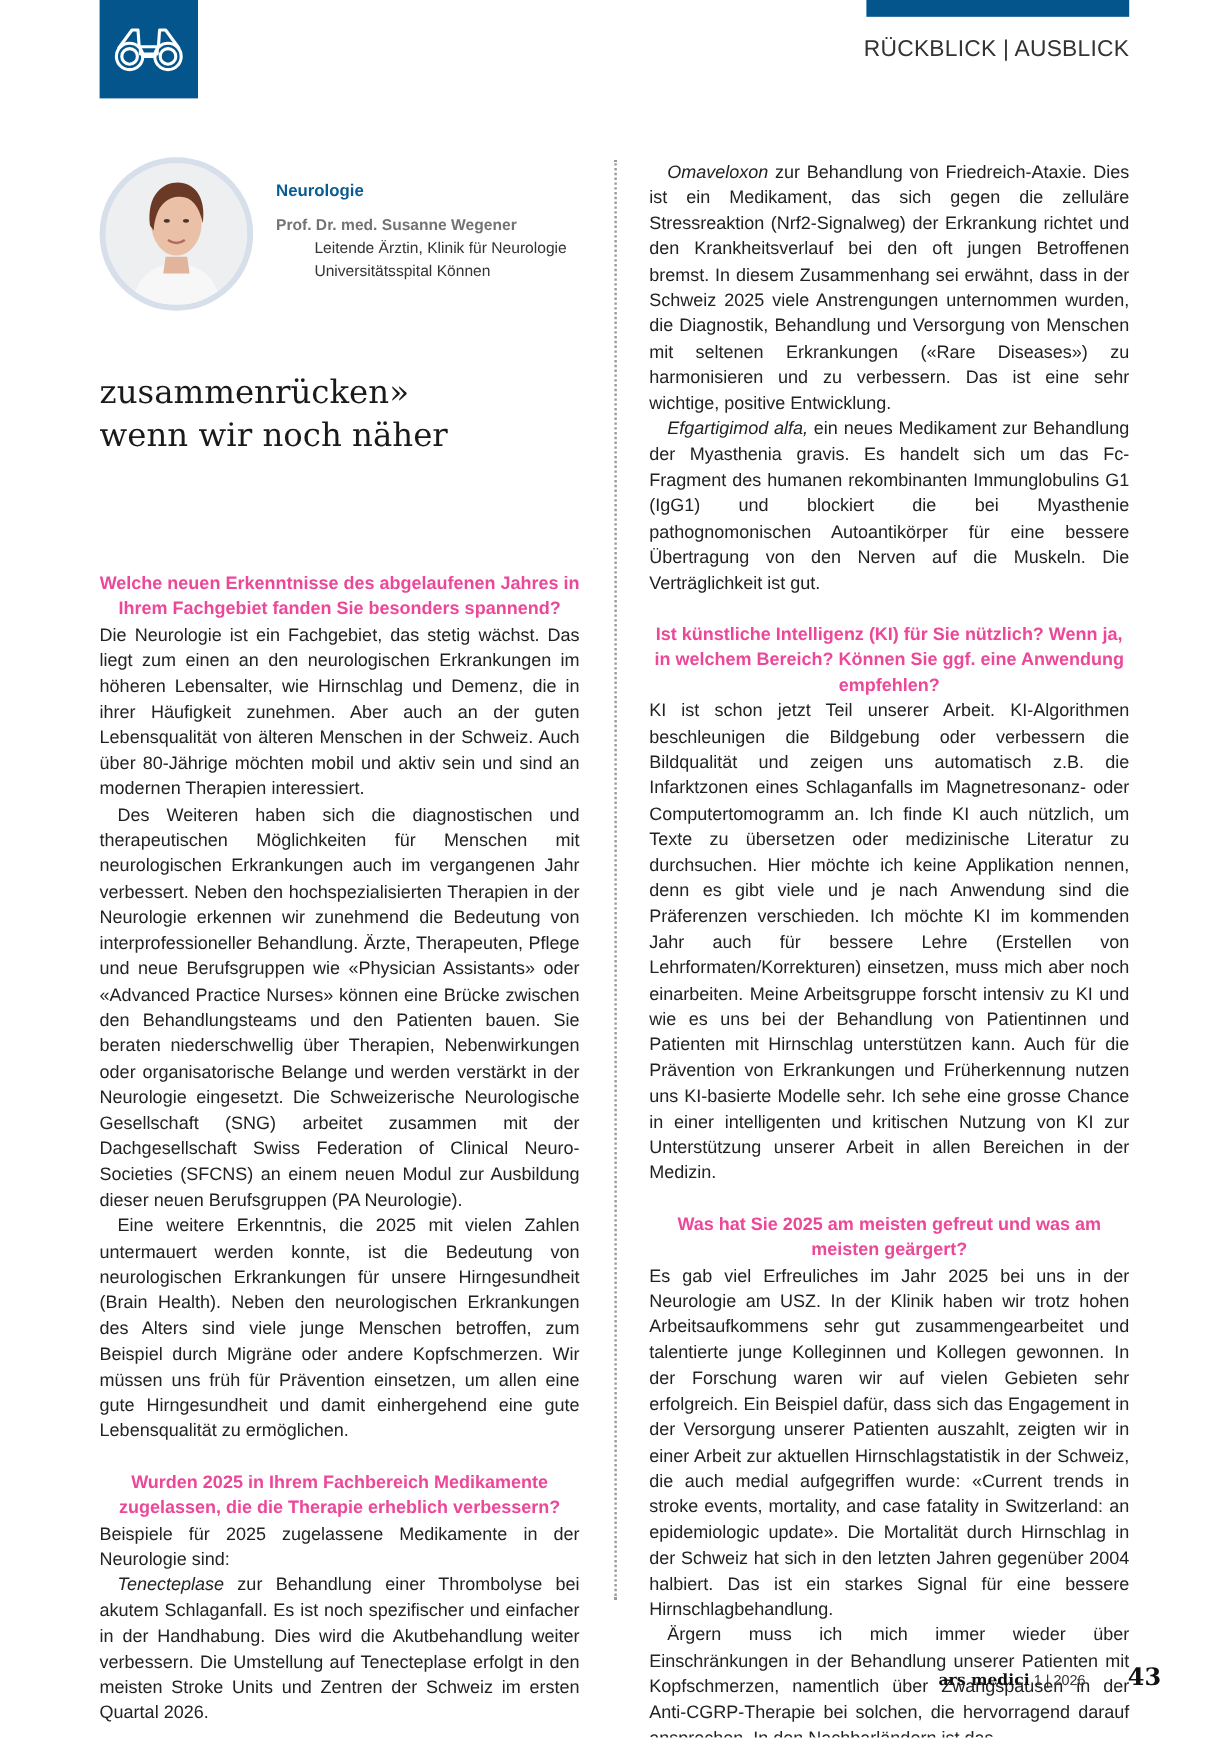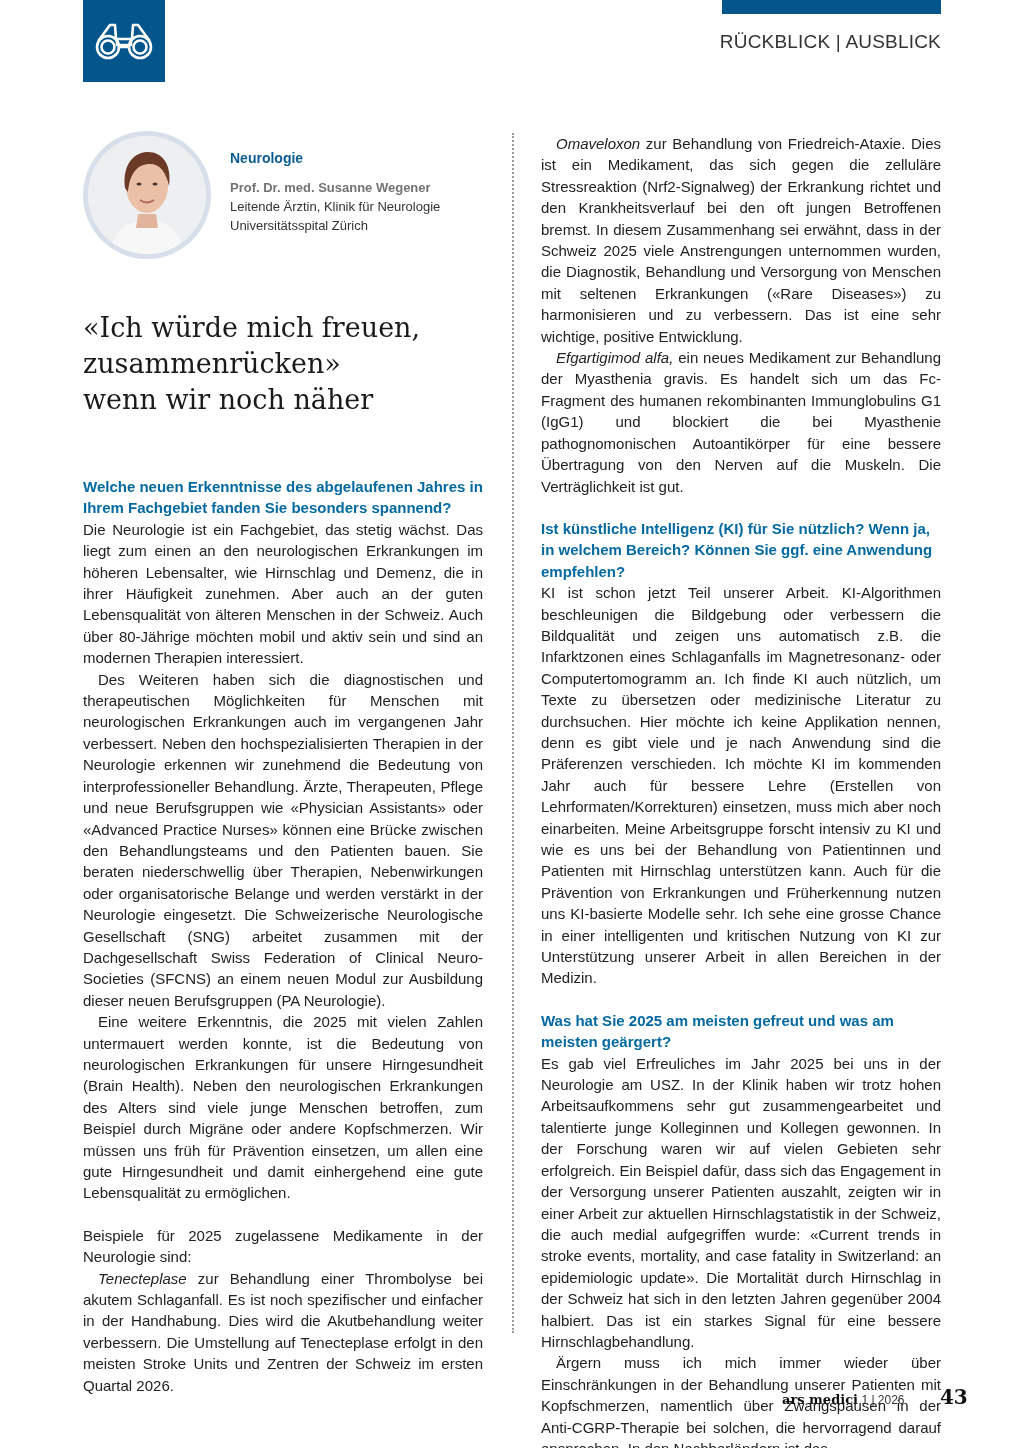--- a/index.html
+++ b/index.html
@@ -15,24 +15,24 @@
   .col-left { left:83px; top:476px; width:400px; }
   .col-right { left:541px; top:133px; width:400px; }
   .divider { position:absolute; left:512px; top:133px; width:0; height:1200px;
              border-left:2px dotted #9a9a9a; }
   .portrait { position:absolute; left:83px; top:131px; width:128px; height:128px; border-radius:50%;
               background:#d7dfea; display:flex; align-items:center; justify-content:center; }
   .portrait-inner { width:118px; height:118px; border-radius:50%; overflow:hidden; background:#eef0f2; position:relative; }
   .meta { position:absolute; left:230px; top:150px; }
   .meta .cat { font-size:14px; font-weight:bold; color:#0a5b93; margin-bottom:12px; }
   .meta .name { font-size:13px; font-weight:bold; color:#737373; line-height:19px; }
-  .meta .role { font-size:13px; color:#333; line-height:19px; }
+  .meta .role { font-size:13px; color:#333; line-height:19px;margin-left:32px; }
   .headline { position:absolute; left:83px; top:310px; width:420px; font-family:"DejaVu Serif", serif;
               font-size:27px; line-height:36px; color:#1a1a1a; }
-  .q { font-weight:bold; text-align:left; color:#0369a1; }
+  .q { font-weight:bold; text-align:center; color:#ec4899; }
   .p { margin:0; }
   .indent { text-indent:15px; }
   .gap { height:21px; }
   em { font-style:italic; }
   .footer { position:absolute; left:782px; top:1385px; font-size:12px; color:#333; }
   .footer .mag { font-family:"DejaVu Serif", serif; font-weight:bold; font-size:13px; color:#111; }
   .footer .page { font-family:"DejaVu Serif", serif; font-weight:bold; font-size:20px; color:#111; margin-left:32px; }
 </style>
 </head>
 <body>
@@ -66,35 +66,35 @@
       <ellipse cx="67" cy="48" rx="2.5" ry="1.6" fill="#4a3328"></ellipse>
       <path d="M52 64 Q59 69 66 64" stroke="#b56a5e" stroke-width="2" fill="none"></path>
     </svg>
   </div>
 </div>
 
 <div class="meta">
   <div class="cat">Neurologie</div>
   <div class="name">Prof. Dr. med. Susanne Wegener</div>
   <div class="role">Leitende Ärztin, Klinik für Neurologie</div>
-  <div class="role">Universitätsspital Zürich</div>
+  <div class="role">Universitätsspital Können</div>
 </div>
 
 <div class="headline">
-  <div>«Ich würde mich freuen,</div>
   <div>zusammenrücken»</div>
   <div>wenn wir noch näher</div>
 </div>
 
 <div class="col col-left">
   <p class="p q">Welche neuen Erkenntnisse des abgelaufenen Jahres in Ihrem Fachgebiet fanden Sie besonders spannend?</p>
   <p class="p">Die Neurologie ist ein Fachgebiet, das stetig wächst. Das liegt zum einen an den neurologischen Erkrankungen im höheren Lebensalter, wie Hirnschlag und Demenz, die in ihrer Häufigkeit zunehmen. Aber auch an der guten Lebensqualität von älteren Menschen in der Schweiz. Auch über 80-Jährige möchten mobil und aktiv sein und sind an modernen Therapien interessiert.</p>
   <p class="p indent">Des Weiteren haben sich die diagnostischen und therapeutischen Möglichkeiten für Menschen mit neurologischen Erkrankungen auch im vergangenen Jahr verbessert. Neben den hochspezialisierten Therapien in der Neurologie erkennen wir zunehmend die Bedeutung von interprofessioneller Behandlung. Ärzte, Therapeuten, Pflege und neue Berufsgruppen wie «Physician Assistants» oder «Advanced Practice Nurses» können eine Brücke zwischen den Behandlungsteams und den Patienten bauen. Sie beraten niederschwellig über Therapien, Nebenwirkungen oder organisatorische Belange und werden verstärkt in der Neurologie eingesetzt. Die Schweizerische Neurologische Gesellschaft (SNG) arbeitet zusammen mit der Dachgesellschaft Swiss Federation of Clinical Neuro-Societies (SFCNS) an einem neuen Modul zur Ausbildung dieser neuen Berufsgruppen (PA Neurologie).</p>
   <p class="p indent">Eine weitere Erkenntnis, die 2025 mit vielen Zahlen untermauert werden konnte, ist die Bedeutung von neurologischen Erkrankungen für unsere Hirngesundheit (Brain Health). Neben den neurologischen Erkrankungen des Alters sind viele junge Menschen betroffen, zum Beispiel durch Migräne oder andere Kopfschmerzen. Wir müssen uns früh für Prävention einsetzen, um allen eine gute Hirngesundheit und damit einhergehend eine gute Lebensqualität zu ermöglichen.</p>
   <div class="gap"></div>
+  <p class="p q">Wurden 2025 in Ihrem Fachbereich Medikamente zugelassen, die die Therapie erheblich verbessern?</p>
   <p class="p">Beispiele für 2025 zugelassene Medikamente in der Neurologie sind:</p>
   <p class="p indent"><em>Tenecteplase</em><span> zur Behandlung einer Thrombolyse bei akutem Schlaganfall. Es ist noch spezifischer und einfacher in der Handhabung. Dies wird die Akutbehandlung weiter verbessern. Die Umstellung auf Tenecteplase erfolgt in den meisten Stroke Units und Zentren der Schweiz im ersten Quartal 2026.</span></p>
 </div>
 
 <div class="divider"></div>
 
 <div class="col col-right">
   <p class="p indent"><em>Omaveloxon</em><span> zur Behandlung von Friedreich-Ataxie. Dies ist ein Medikament, das sich gegen die zelluläre Stressreaktion (Nrf2-Signalweg) der Erkrankung richtet und den Krankheitsverlauf bei den oft jungen Betroffenen bremst. In diesem Zusammenhang sei erwähnt, dass in der Schweiz 2025 viele Anstrengungen unternommen wurden, die Diagnostik, Behandlung und Versorgung von Menschen mit seltenen Erkrankungen («Rare Diseases») zu harmonisieren und zu verbessern. Das ist eine sehr wichtige, positive Entwicklung.</span></p>
   <p class="p indent"><em>Efgartigimod alfa,</em><span> ein neues Medikament zur Behandlung der Myasthenia gravis. Es handelt sich um das Fc-Fragment des humanen rekombinanten Immunglobulins G1 (IgG1) und blockiert die bei Myasthenie pathognomonischen Autoantikörper für eine bessere Übertragung von den Nerven auf die Muskeln. Die Verträglichkeit ist gut.</span></p>
   <div class="gap"></div>

